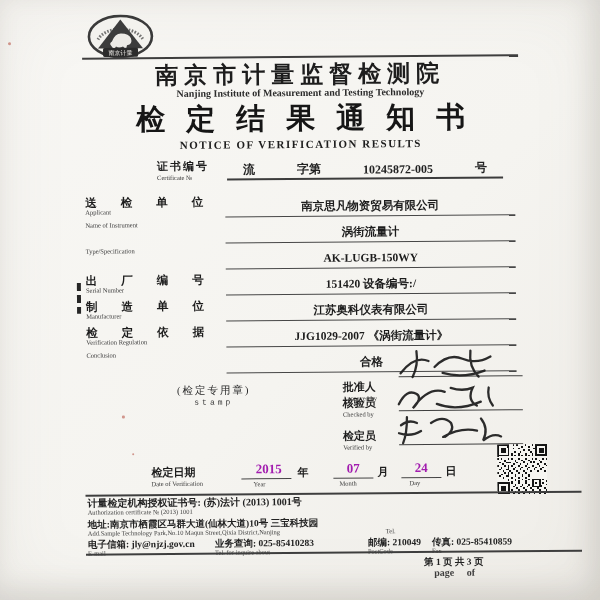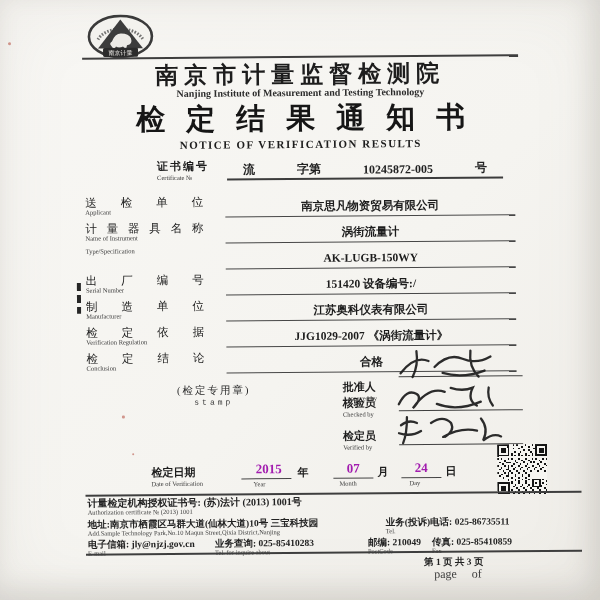--- a/index.html
+++ b/index.html
@@ -23,21 +23,21 @@
   .inst-cn{left:84px;top:59px;width:436px;text-align:center;font-size:23px;font-weight:bold;letter-spacing:6px;color:#1d1d1d;}
   .inst-en{left:84px;top:87px;width:436px;text-align:center;font-size:10px;font-weight:600;color:#2c2c2c;}
   .title-cn{left:74px;top:99px;width:456px;text-align:center;font-size:29px;font-weight:bold;letter-spacing:21px;padding-left:21px;box-sizing:border-box;color:#161616;}
   .title-en{left:84px;top:138px;width:436px;text-align:center;font-size:11px;font-weight:bold;letter-spacing:1.5px;color:#1d1d1d;}
   .lbl-cn{font-size:11px;font-weight:bold;color:#1e1e1e;}
   .lbl-en{font-size:6.5px;color:#3a3a3a;}
   .cert-line{left:228px;top:156px;width:276px;height:24px;border-bottom:2px solid #3c3c3c;display:flex;justify-content:space-between;align-items:flex-end;padding:0 16px;box-sizing:border-box;font-size:12px;font-weight:600;}
   .fields{left:86px;top:195px;width:430px;}
   .frow{display:flex;height:26px;}
   .f-label{width:140px;}
-  .f-label .cn{width:118px;font-size:11.5px;font-weight:normal;text-align-last:justify;line-height:13px;color:#1d1d1d;}
+  .f-label .cn{width:118px;font-size:11.5px;font-weight:bold;text-align-last:justify;line-height:13px;color:#1d1d1d;}
   .f-label .en{font-size:6.5px;color:#3a3a3a;margin-top:-1px;}
   .f-value{flex:1;margin-top:1px;height:20px;line-height:20px;text-align:center;font-size:11.5px;font-weight:600;border-bottom:1.5px solid #474747;color:#1c1c1c;}
   .stamp-cn{left:128px;top:383px;width:170px;text-align:center;font-size:10.5px;letter-spacing:2px;color:#2a2a2a;}
   .stamp-en{left:128px;top:397px;width:170px;text-align:center;font-size:8px;letter-spacing:3px;color:#3a3a3a;font-family:"Liberation Mono","DejaVu Sans Mono",monospace;}
   .sig-line{position:absolute;left:398px;width:124px;border-bottom:1.5px solid #3f3f3f;height:0;}
   .sig-svg{position:absolute;left:392px;width:124px;height:34px;}
   .num{font-weight:bold;font-size:13px;text-align:center;color:#a21caf;}
   .unit{font-size:11px;font-weight:bold;color:#1d1d1d;}
   .uline{position:absolute;border-bottom:1.3px solid #444;height:0;}
   .foot-cn{font-size:9.5px;font-weight:600;color:#222;white-space:nowrap;}
@@ -84,21 +84,20 @@
     <div class="abs fields">
       <div class="frow">
         <div class="f-label">
             <div class="cn">送检单位</div>
             <div class="en">Applicant</div>
           </div>
         <div class="f-value">南京思凡物资贸易有限公司</div>
       </div>
       <div class="frow">
         <div class="f-label">
-            <div class="cn">计量器具名称</div>
             <div class="en">Name of Instrument</div>
           </div>
         <div class="f-value">涡街流量计</div>
       </div>
       <div class="frow">
         <div class="f-label">
             <div class="en">Type/Specification</div>
           </div>
         <div class="f-value">AK-LUGB-150WY</div>
       </div>
@@ -118,21 +117,20 @@
       </div>
       <div class="frow">
         <div class="f-label">
             <div class="cn">检定依据</div>
             <div class="en">Verification Regulation</div>
           </div>
         <div class="f-value">JJG1029-2007 《涡街流量计》</div>
       </div>
       <div class="frow">
         <div class="f-label">
-            <div class="cn">检定结论</div>
             <div class="en">Conclusion</div>
           </div>
         <div class="f-value">合格</div>
       </div>
     </div>
 
     <div class="abs stamp-cn">(检定专用章)</div>
     <div class="abs stamp-en">stamp</div>
 
     <div class="abs" style="left:342px;top:380px;">
@@ -209,32 +207,31 @@
     <div class="abs num" style="left:404px;top:461px;width:32px;">24</div>
     <div class="uline" style="left:400px;top:478px;width:40px;"></div>
     <div class="abs unit" style="left:444px;top:465px;">日</div>
     <div class="abs lbl-en" style="left:408px;top:480px;">Day</div>
 
     <div class="rule" style="left:84px;top:493px;width:496px;height:1.5px;"></div>
     <div class="abs foot-cn" style="left:86px;top:495px;font-weight:bold;font-size:10px;">计量检定机构授权证书号: (苏)法计 (2013) 1001号</div>
     <div class="abs foot-en" style="left:86px;top:507px;">Authorization certificate № (2013) 1001</div>
     <div class="abs foot-cn" style="left:86px;top:517px;">地址:南京市栖霞区马群大道(仙林大道)10号 三宝科技园</div>
     <div class="abs foot-en" style="left:86px;top:528px;">Add.Sample Technology Park,No.10 Maqun Street,Qixia District,Nanjing</div>
-    <div class="abs foot-cn" style="left:384px;top:517px;">业务(投诉)电话: 025-86735511</div>
     <div class="abs foot-en" style="left:384px;top:528px;">Tel.</div>
     <div class="abs foot-cn" style="left:86px;top:537px;">电子信箱: jly@njzj.gov.cn</div>
     <div class="abs foot-en" style="left:86px;top:548px;">E-mail</div>
     <div class="abs foot-cn" style="left:213px;top:537px;">业务查询: 025-85410283</div>
     <div class="abs foot-en" style="left:213px;top:548px;">Tel. for inquire about</div>
     <div class="abs foot-cn" style="left:366px;top:537px;">邮编: 210049</div>
     <div class="abs foot-en" style="left:366px;top:548px;">PostCode</div>
     <div class="abs foot-cn" style="left:430px;top:537px;">传真: 025-85410859</div>
     <div class="abs foot-en" style="left:430px;top:548px;">Fax</div>
     <div class="rule" style="left:84px;top:552px;width:496px;height:1.5px;"></div>
     <div class="abs foot-cn" style="left:422px;top:557px;font-size:9.5px;">第 1 页 共 3 页</div>
-    <div class="abs foot-en pre" style="left:432px;top:568px;font-size:12px;">page     of</div>
+    <div class="abs foot-en pre" style="left:432px;top:568px;font-size:10px;font-weight:bold;">page     of</div>
 
     <div class="abs binder-mark"></div>
     <div class="speck" style="left:10px;top:40px;width:3px;height:3px;"></div>
     <div class="speck" style="left:121px;top:414px;width:2.5px;height:2.5px;"></div>
     <div class="speck" style="left:131px;top:452px;width:2px;height:2px;"></div>
   </div>
 </div>
 
 </body></html>

